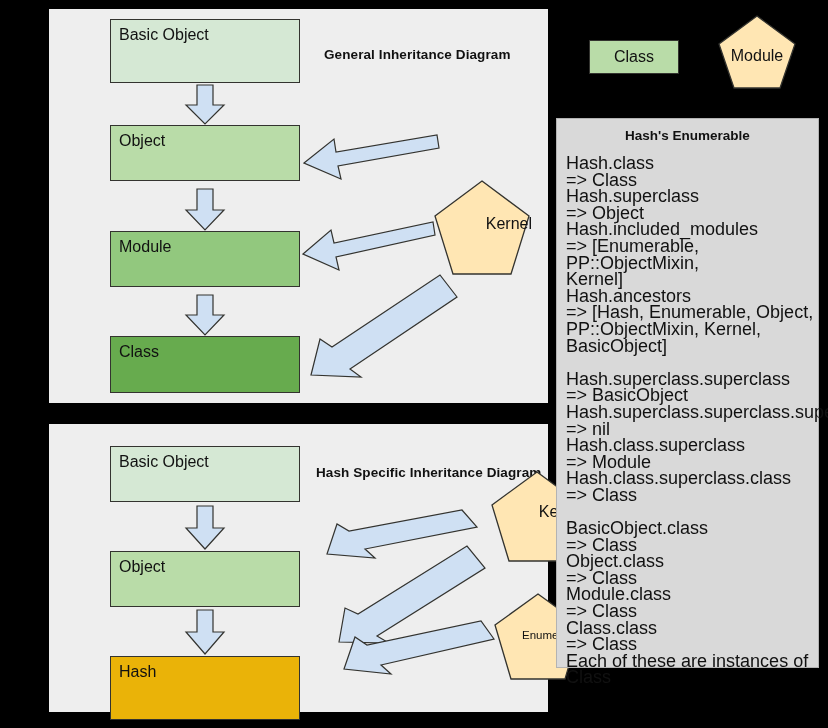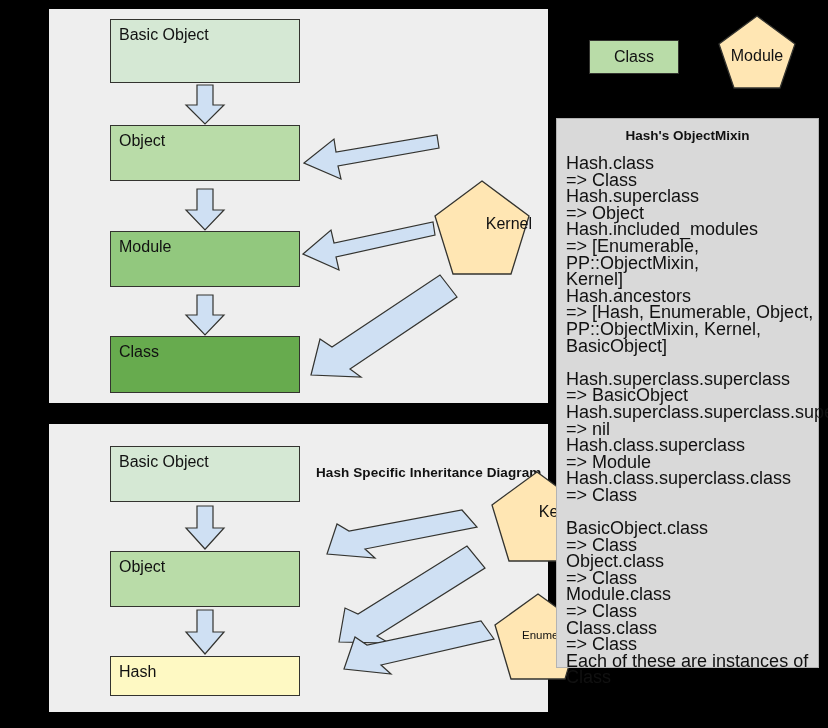--- a/index.html
+++ b/index.html
@@ -46,20 +46,21 @@
 <div id="legend-class-box"></div>
 <div id="legend-class-label">Class</div>
 
 <svg id="legend-module-pent" viewBox="0 0 80 76">
   <polygon points="40,2 78,30 63,74 17,74 2,30" fill="#ffe6b3" stroke="#33332f" stroke-width="1.3"></polygon>
 </svg>
 <div id="legend-module-label">Module</div>
 
 <div class="panel" id="panel-general">
 
+  <div class="panel-title" style="left:275px;top:38px;">General Inheritance Diagram</div>
 
   <div class="cls-box" style="left:61px;top:10px;width:190px;height:64px;background:#d5e8d4;">
     <span>Basic Object</span>
   </div>
   <div class="cls-box" style="left:61px;top:116px;width:190px;height:56px;background:#b9dca8;">
     <span>Object</span>
   </div>
   <div class="cls-box" style="left:61px;top:222px;width:190px;height:56px;background:#92c87e;">
     <span>Module</span>
   </div>
@@ -96,21 +97,21 @@
 <div class="panel" id="panel-hash">
 
   <div class="panel-title" style="left:267px;top:41px;">Hash Specific Inheritance Diagram</div>
 
   <div class="cls-box" style="left:61px;top:22px;width:190px;height:56px;background:#d5e8d4;">
     <span>Basic Object</span>
   </div>
   <div class="cls-box" style="left:61px;top:127px;width:190px;height:56px;background:#b9dca8;">
     <span>Object</span>
   </div>
-  <div class="cls-box" style="left:61px;top:232px;width:190px;height:40px;background:#fef9c3;">
+  <div class="cls-box" style="left:61px;top:232px;width:190px;height:64px;background:#eab308;">
     <span>Hash</span>
   </div>
 
   <svg class="arrow-svg" style="left:135px;top:82px;width:42px;height:44px;" viewBox="0 0 42 44">
     <polygon points="13,0 29,0 29,22 40,22 21,43 2,22 13,22" fill="#cfe0f3" stroke="#33332f" stroke-width="1.2"></polygon>
   </svg>
   <svg class="arrow-svg" style="left:135px;top:186px;width:42px;height:45px;" viewBox="0 0 42 45">
     <polygon points="13,0 29,0 29,22 40,22 21,44 2,22 13,22" fill="#cfe0f3" stroke="#33332f" stroke-width="1.2"></polygon>
   </svg>
 
@@ -129,21 +130,21 @@
   </svg>
   <svg class="arrow-svg" style="left:290px;top:122px;width:152px;height:110px;" viewBox="0 0 152 110">
     <polygon points="0,96 6,62 19,68 128,0 146,22 38,90 50,97" fill="#cfe0f3" stroke="#33332f" stroke-width="1.2"></polygon>
   </svg>
   <svg class="arrow-svg" style="left:295px;top:197px;width:152px;height:70px;" viewBox="0 0 152 70">
     <polygon points="0,48 11,16 23,24 137,0 150,18 37,44 47,53" fill="#cfe0f3" stroke="#33332f" stroke-width="1.2"></polygon>
   </svg>
 </div>
 
 <div id="text-panel">
-  <div id="text-panel-title">Hash's ObjectMixin</div>
+  <div id="text-panel-title">Hash's Enumerable</div>
   <div id="text-panel-body">Hash.class
 =&gt; Class
 Hash.superclass
 =&gt; Object
 Hash.included_modules
 =&gt; [Enumerable, PP::ObjectMixin,
 Kernel]
 Hash.ancestors
 =&gt; [Hash, Enumerable, Object,
 PP::ObjectMixin, Kernel, BasicObject]

